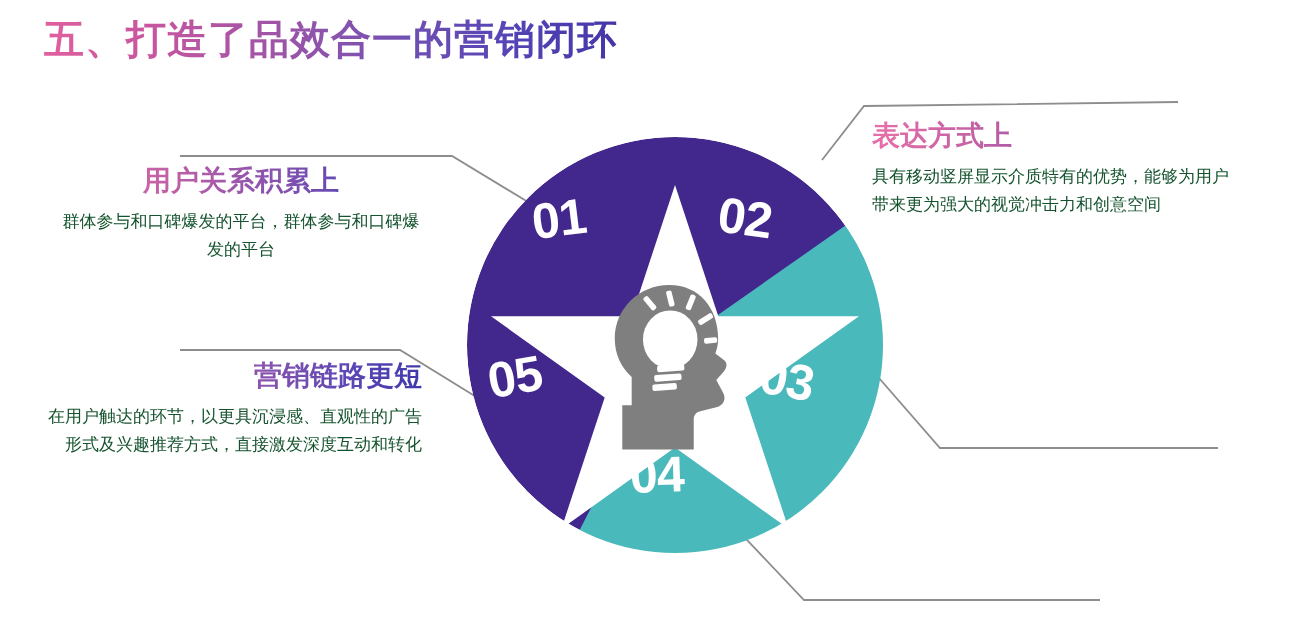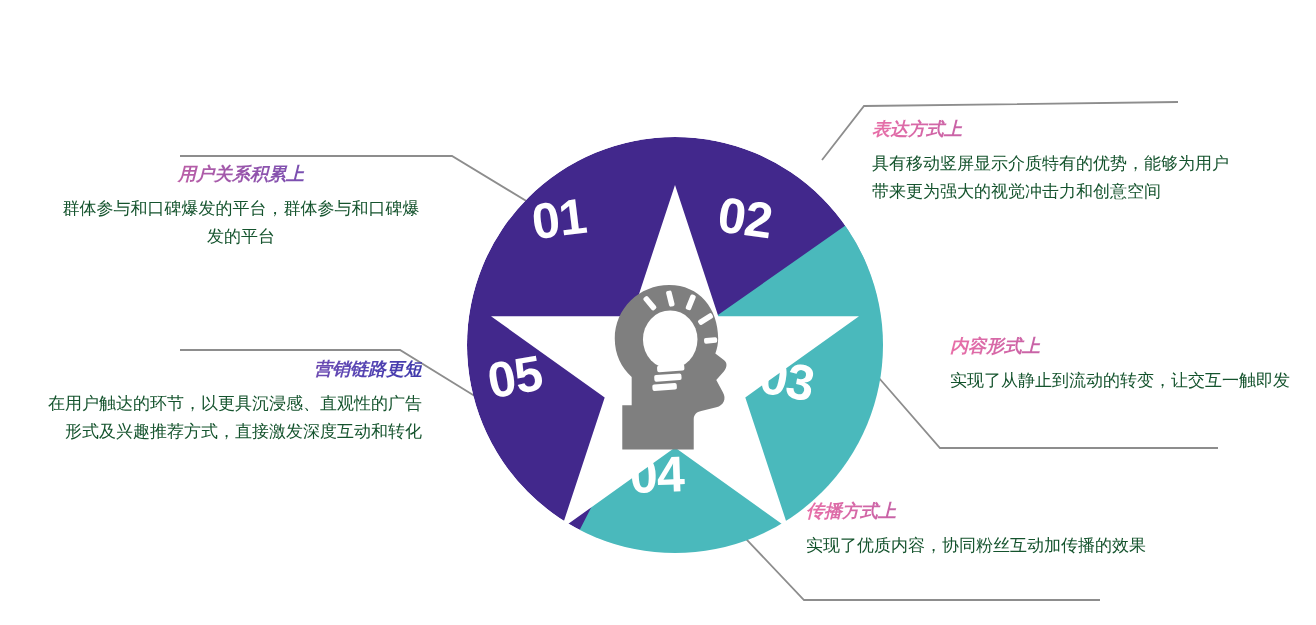--- a/index.html
+++ b/index.html
@@ -65,30 +65,29 @@
   }
   #num-01 { left: 72px;  top: 64px;  transform: rotate(-7deg); }
   #num-02 { left: 258px; top: 63px;  transform: rotate(8deg); }
   #num-03 { left: 300px; top: 225px; transform: rotate(10deg); }
   #num-04 { left: 170px; top: 320px; transform: rotate(-2deg); }
   #num-05 { left: 28px;  top: 222px; transform: rotate(-10deg); }
 
   
   .block { position: absolute; }
   .block .hdr {
-    font-size: 18px;
+    font-size: 28px;
     font-weight: bold;
     line-height: 1.3;
     margin-bottom: 9px;
     white-space: nowrap;
     background: linear-gradient(90deg, #e86fa8 0%, #c160a6 30%, #8a53ae 58%, #5a46b4 82%, #3f39ab 100%);
     -webkit-background-clip: text;
     background-clip: text;
     color: transparent;
-    font-style: italic;
     -webkit-text-fill-color: transparent;
   }
   .block .body {
     font-size: 17px;
     line-height: 1.62;
     color: #14532d;
   }
   .align-right { text-align: right; }
   .align-left  { text-align: left; }
 
@@ -96,20 +95,21 @@
   #block-05 { left: 40px;  top: 358px; width: 382px; }
   #block-02 { left: 872px; top: 118px; width: 360px; }
   #block-03 { left: 950px; top: 335px; width: 345px; }
   #block-04 { left: 806px; top: 500px; width: 345px; }
 </style>
 </head>
 <body>
 
 <div id="slide">
 
+  <div id="slide-title">五、打造了品效合一的营销闭环</div>
 
   <svg id="connectors" viewBox="0 0 1316 625" xmlns="http://www.w3.org/2000/svg">
     <g fill="none" stroke="#8d8d8d" stroke-width="1.8">
 
       <path d="M 180 156 L 452 156 L 533 205"></path>
 
       <path d="M 180 350 L 400 350 L 478 398"></path>
 
       <path d="M 822 160 L 864 106 L 1178 102"></path>
 
@@ -214,23 +214,15 @@
   <div class="block align-right" id="block-05">
     <div class="hdr">营销链路更短</div>
     <div class="body">在用户触达的环节，以更具沉浸感、直观性的广告形式及兴趣推荐方式，直接激发深度互动和转化</div>
   </div>
 
   <div class="block align-left" id="block-02">
     <div class="hdr">表达方式上</div>
     <div class="body">具有移动竖屏显示介质特有的优势，能够为用户带来更为强大的视觉冲击力和创意空间</div>
   </div>
 
-  <div class="block align-left" id="block-03">
-    <div class="hdr">内容形式上</div>
-    <div class="body">实现了从静止到流动的转变，让交互一触即发</div>
-  </div>
-
-  <div class="block align-left" id="block-04">
-    <div class="hdr">传播方式上</div>
-    <div class="body">实现了优质内容，协同粉丝互动加传播的效果</div>
-  </div>
+
 
 </div>
 
 </body></html>

